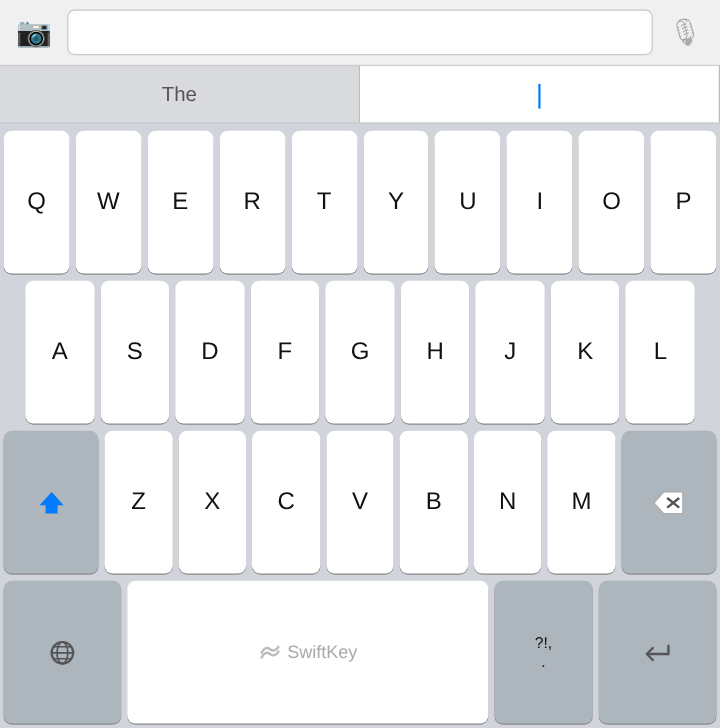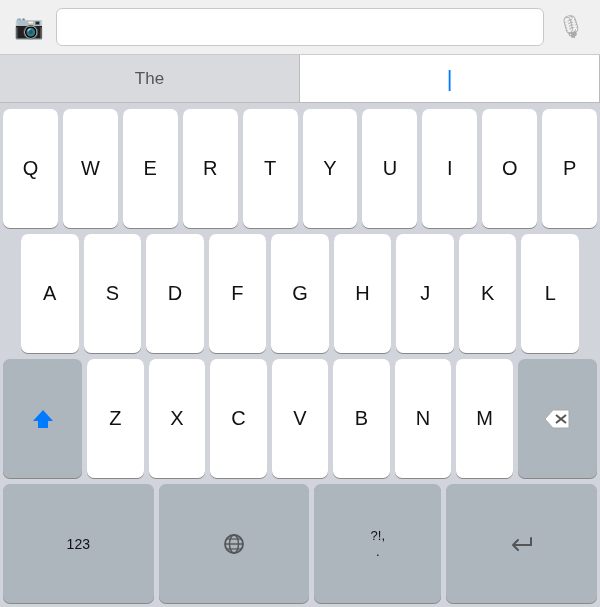--- a/index.html
+++ b/index.html
@@ -247,32 +247,38 @@
     <div class="key backspace-key dark" style="display:flex;align-items:center;justify-content:center;">
       <svg width="26" height="20" viewBox="0 0 26 20">
         <path d="M9 1 L1 10 L9 19 L25 19 L25 1 Z" fill="#fff" stroke="#aaa" stroke-width="1"></path>
         <line x1="12" y1="6" x2="22" y2="14" stroke="#555" stroke-width="2"></line>
         <line x1="22" y1="6" x2="12" y2="14" stroke="#555" stroke-width="2"></line>
       </svg>
     </div>
   </div>
 
   <div class="key-row">
-    <div class="key numbers-key dark">
-      <span>123</span>
-    </div>
     <div class="key globe-key dark" style="display:flex;align-items:center;justify-content:center;">
       <svg width="24" height="24" viewBox="0 0 24 24">
         <circle cx="12" cy="12" r="9" fill="none" stroke="#555" stroke-width="1.8"></circle>
         <ellipse cx="12" cy="12" rx="4.5" ry="9" fill="none" stroke="#555" stroke-width="1.4"></ellipse>
         <line x1="3" y1="12" x2="21" y2="12" stroke="#555" stroke-width="1.4"></line>
         <line x1="4.5" y1="7" x2="19.5" y2="7" stroke="#555" stroke-width="1.2"></line>
         <line x1="4.5" y1="17" x2="19.5" y2="17" stroke="#555" stroke-width="1.2"></line>
       </svg>
     </div>
+    <div class="key space-key" style="flex:4;">
+      <div class="swiftkey-logo">
+        <svg width="22" height="18" viewBox="0 0 22 18">
+          <path d="M4 9 Q7 3 11 6 Q15 9 18 4" fill="none" stroke="#bbb" stroke-width="2" stroke-linecap="round"></path>
+          <path d="M4 13 Q7 7 11 10 Q15 13 18 8" fill="none" stroke="#bbb" stroke-width="2" stroke-linecap="round"></path>
+        </svg>
+        <span style="font-size:15px;color:#aaa;font-weight:400;">SwiftKey</span>
+      </div>
+    </div>
     <div class="key punctuation-key dark" style="display:flex;flex-direction:column;align-items:center;justify-content:center;font-size:13px;line-height:1.2;">
       <span>?!,</span>
       <span>.</span>
     </div>
     <div class="key return-key dark" style="display:flex;align-items:center;justify-content:center;">
       <svg width="26" height="20" viewBox="0 0 26 20">
         <path d="M22 4 L22 11 L5 11" fill="none" stroke="#555" stroke-width="2" stroke-linecap="round"></path>
         <polyline points="9,6 4,11 9,16" fill="none" stroke="#555" stroke-width="2" stroke-linecap="round" stroke-linejoin="round"></polyline>
       </svg>
     </div>

